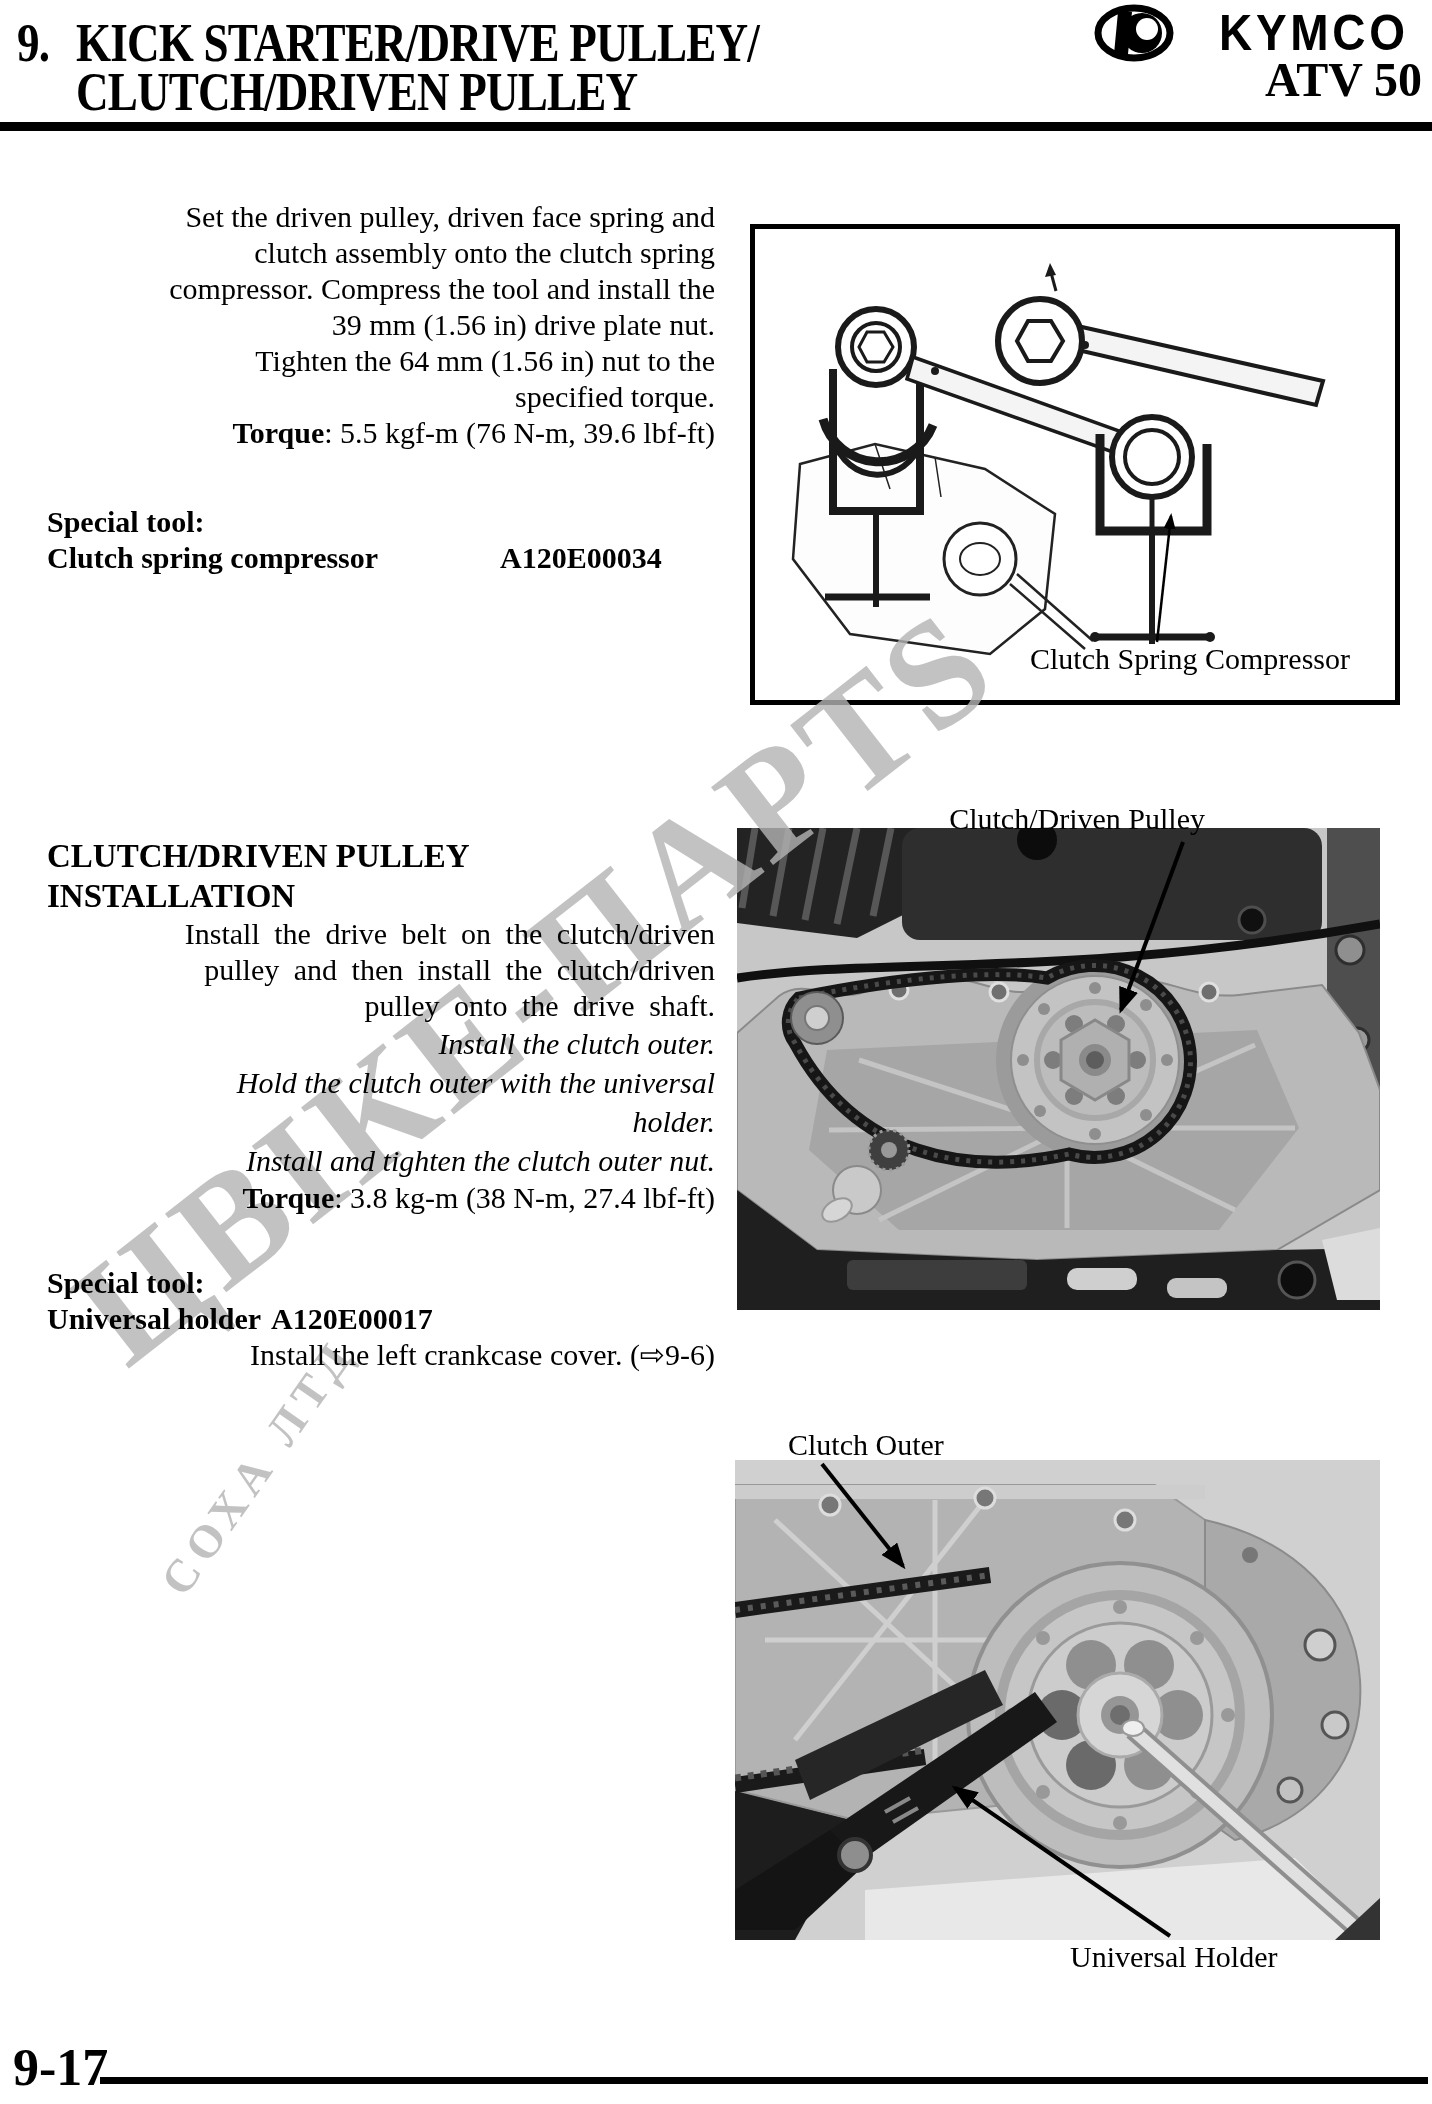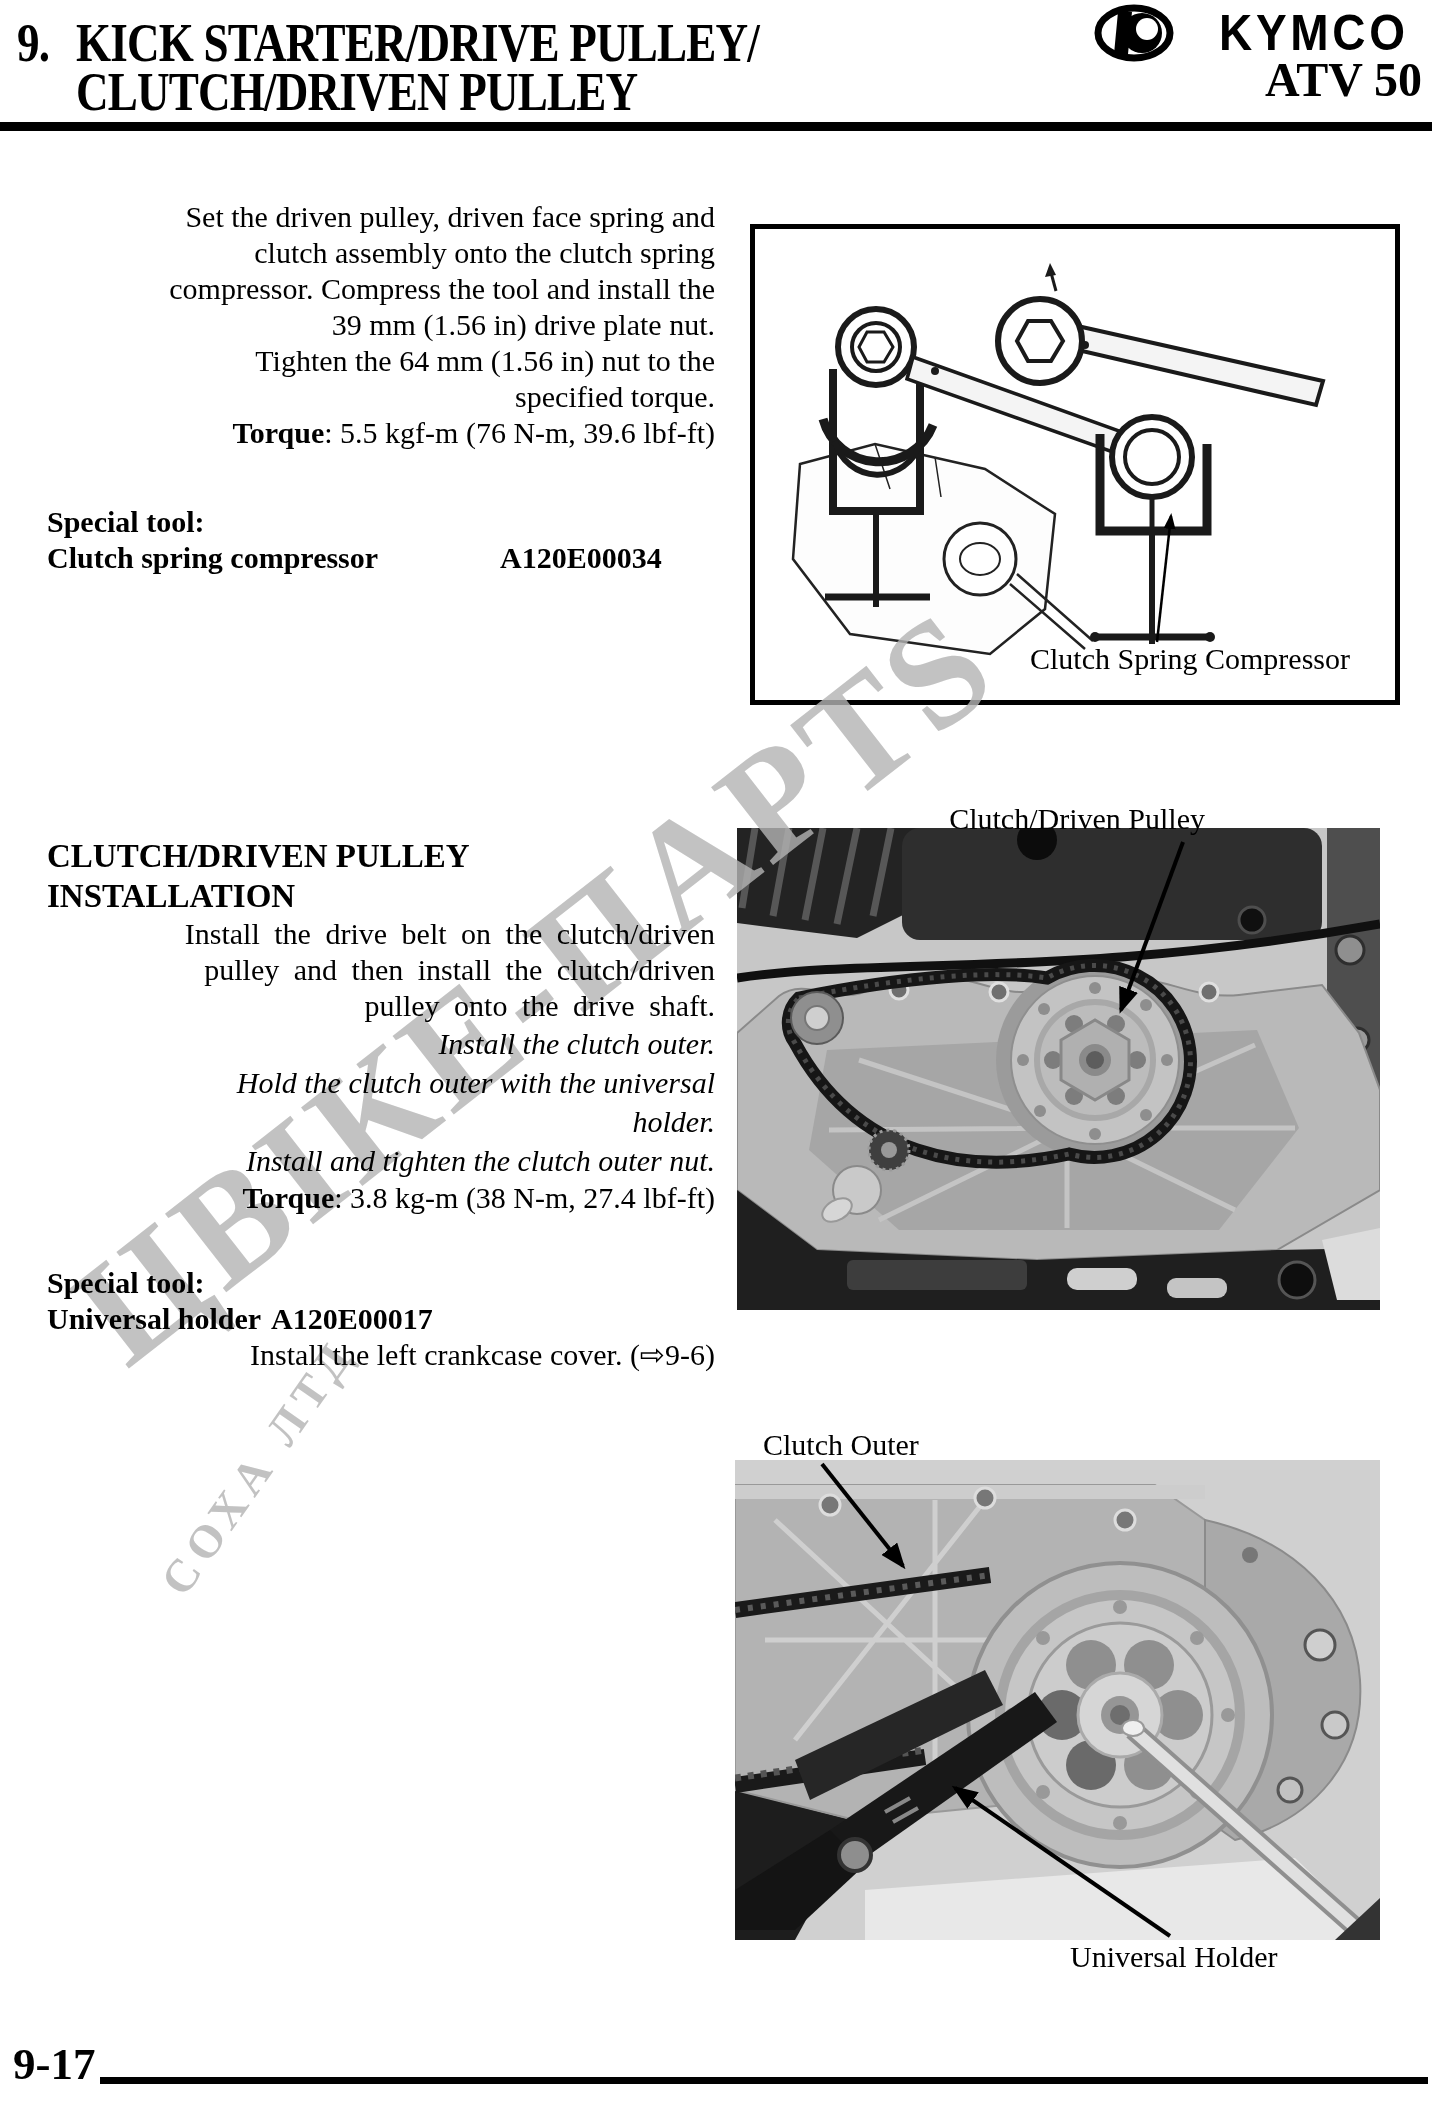--- a/index.html
+++ b/index.html
@@ -35,37 +35,37 @@
   .tool2{margin-top:49px;}
   .para5{margin-top:46px;}
 
   
   .fig1{position:absolute;left:750px;top:224px;width:650px;height:481px;
         border:5px solid #000;box-sizing:border-box;background:#fff;z-index:10;}
   .fig1 svg{position:absolute;left:0;top:0;}
   .fig1cap{position:absolute;right:45px;top:413px;font-size:30px;z-index:31;}
   .figlabel{position:absolute;font-size:30px;z-index:31;white-space:nowrap;}
   .fig2label{left:905px;top:802px;width:300px;text-align:right;}
-  .fig3labelTop{left:763px;top:1428px;}
+  .fig3labelTop{left:788px;top:1428px;}
   .fig3labelBot{left:1070px;top:1940px;}
   .photo{position:absolute;z-index:10;}
   .fig2{left:737px;top:828px;width:643px;height:482px;}
   .fig3{left:735px;top:1460px;width:645px;height:480px;}
 
   
   .arrows{position:absolute;left:0;top:0;width:1432px;height:2104px;z-index:40;pointer-events:none;}
   .wm{position:absolute;z-index:20;pointer-events:none;color:#b4b4b4;opacity:.8;
       font-weight:bold;white-space:nowrap;}
   .wm-big{left:95px;top:1245px;height:170px;line-height:170px;font-size:152px;letter-spacing:6px;
           transform:rotate(-38deg);transform-origin:0 50%;}
   .wm-small{left:172px;top:1560px;height:60px;line-height:60px;font-size:46px;letter-spacing:8px;
           transform:rotate(-55deg);transform-origin:0 50%;}
 
   
-  .pagenum{position:absolute;left:13px;top:2038px;font-weight:bold;font-size:45px;z-index:30;}
+  .pagenum{position:absolute;left:13px;top:2038px;font-weight:bold;font-size:52px;z-index:30;}
   .footer-rule{position:absolute;left:100px;top:2077px;width:1328px;height:7px;background:#000;z-index:30;}
 </style>
 </head>
 <body>
 
 <div class="page" data-interactable="false">
 
   <div class="chapter" data-interactable="false">
     <span class="num" data-interactable="false">9.</span>
     <div>

